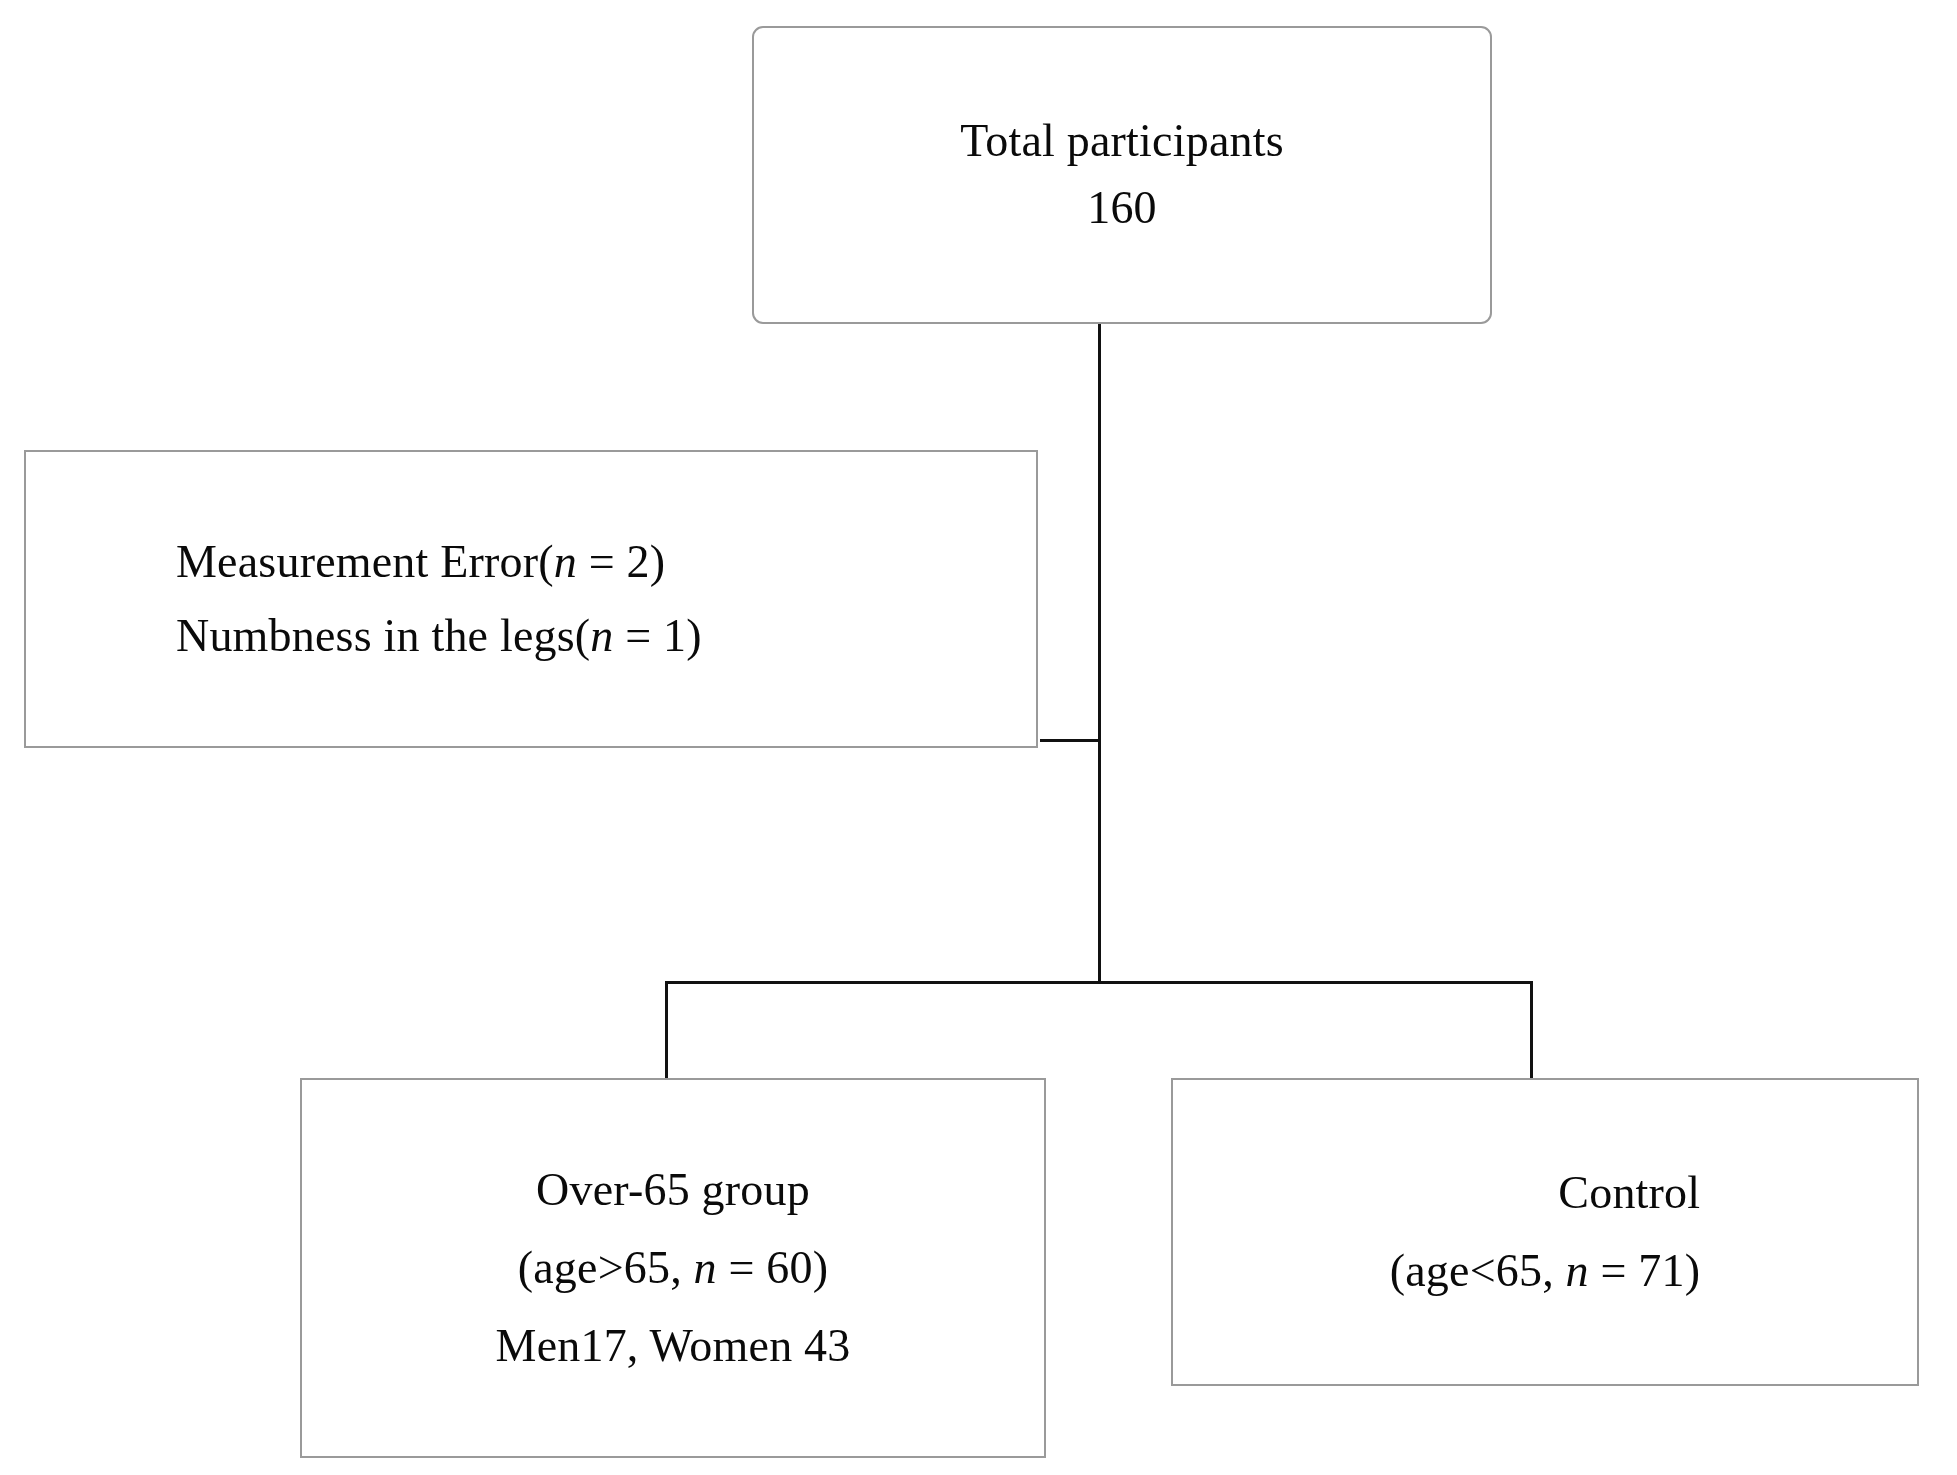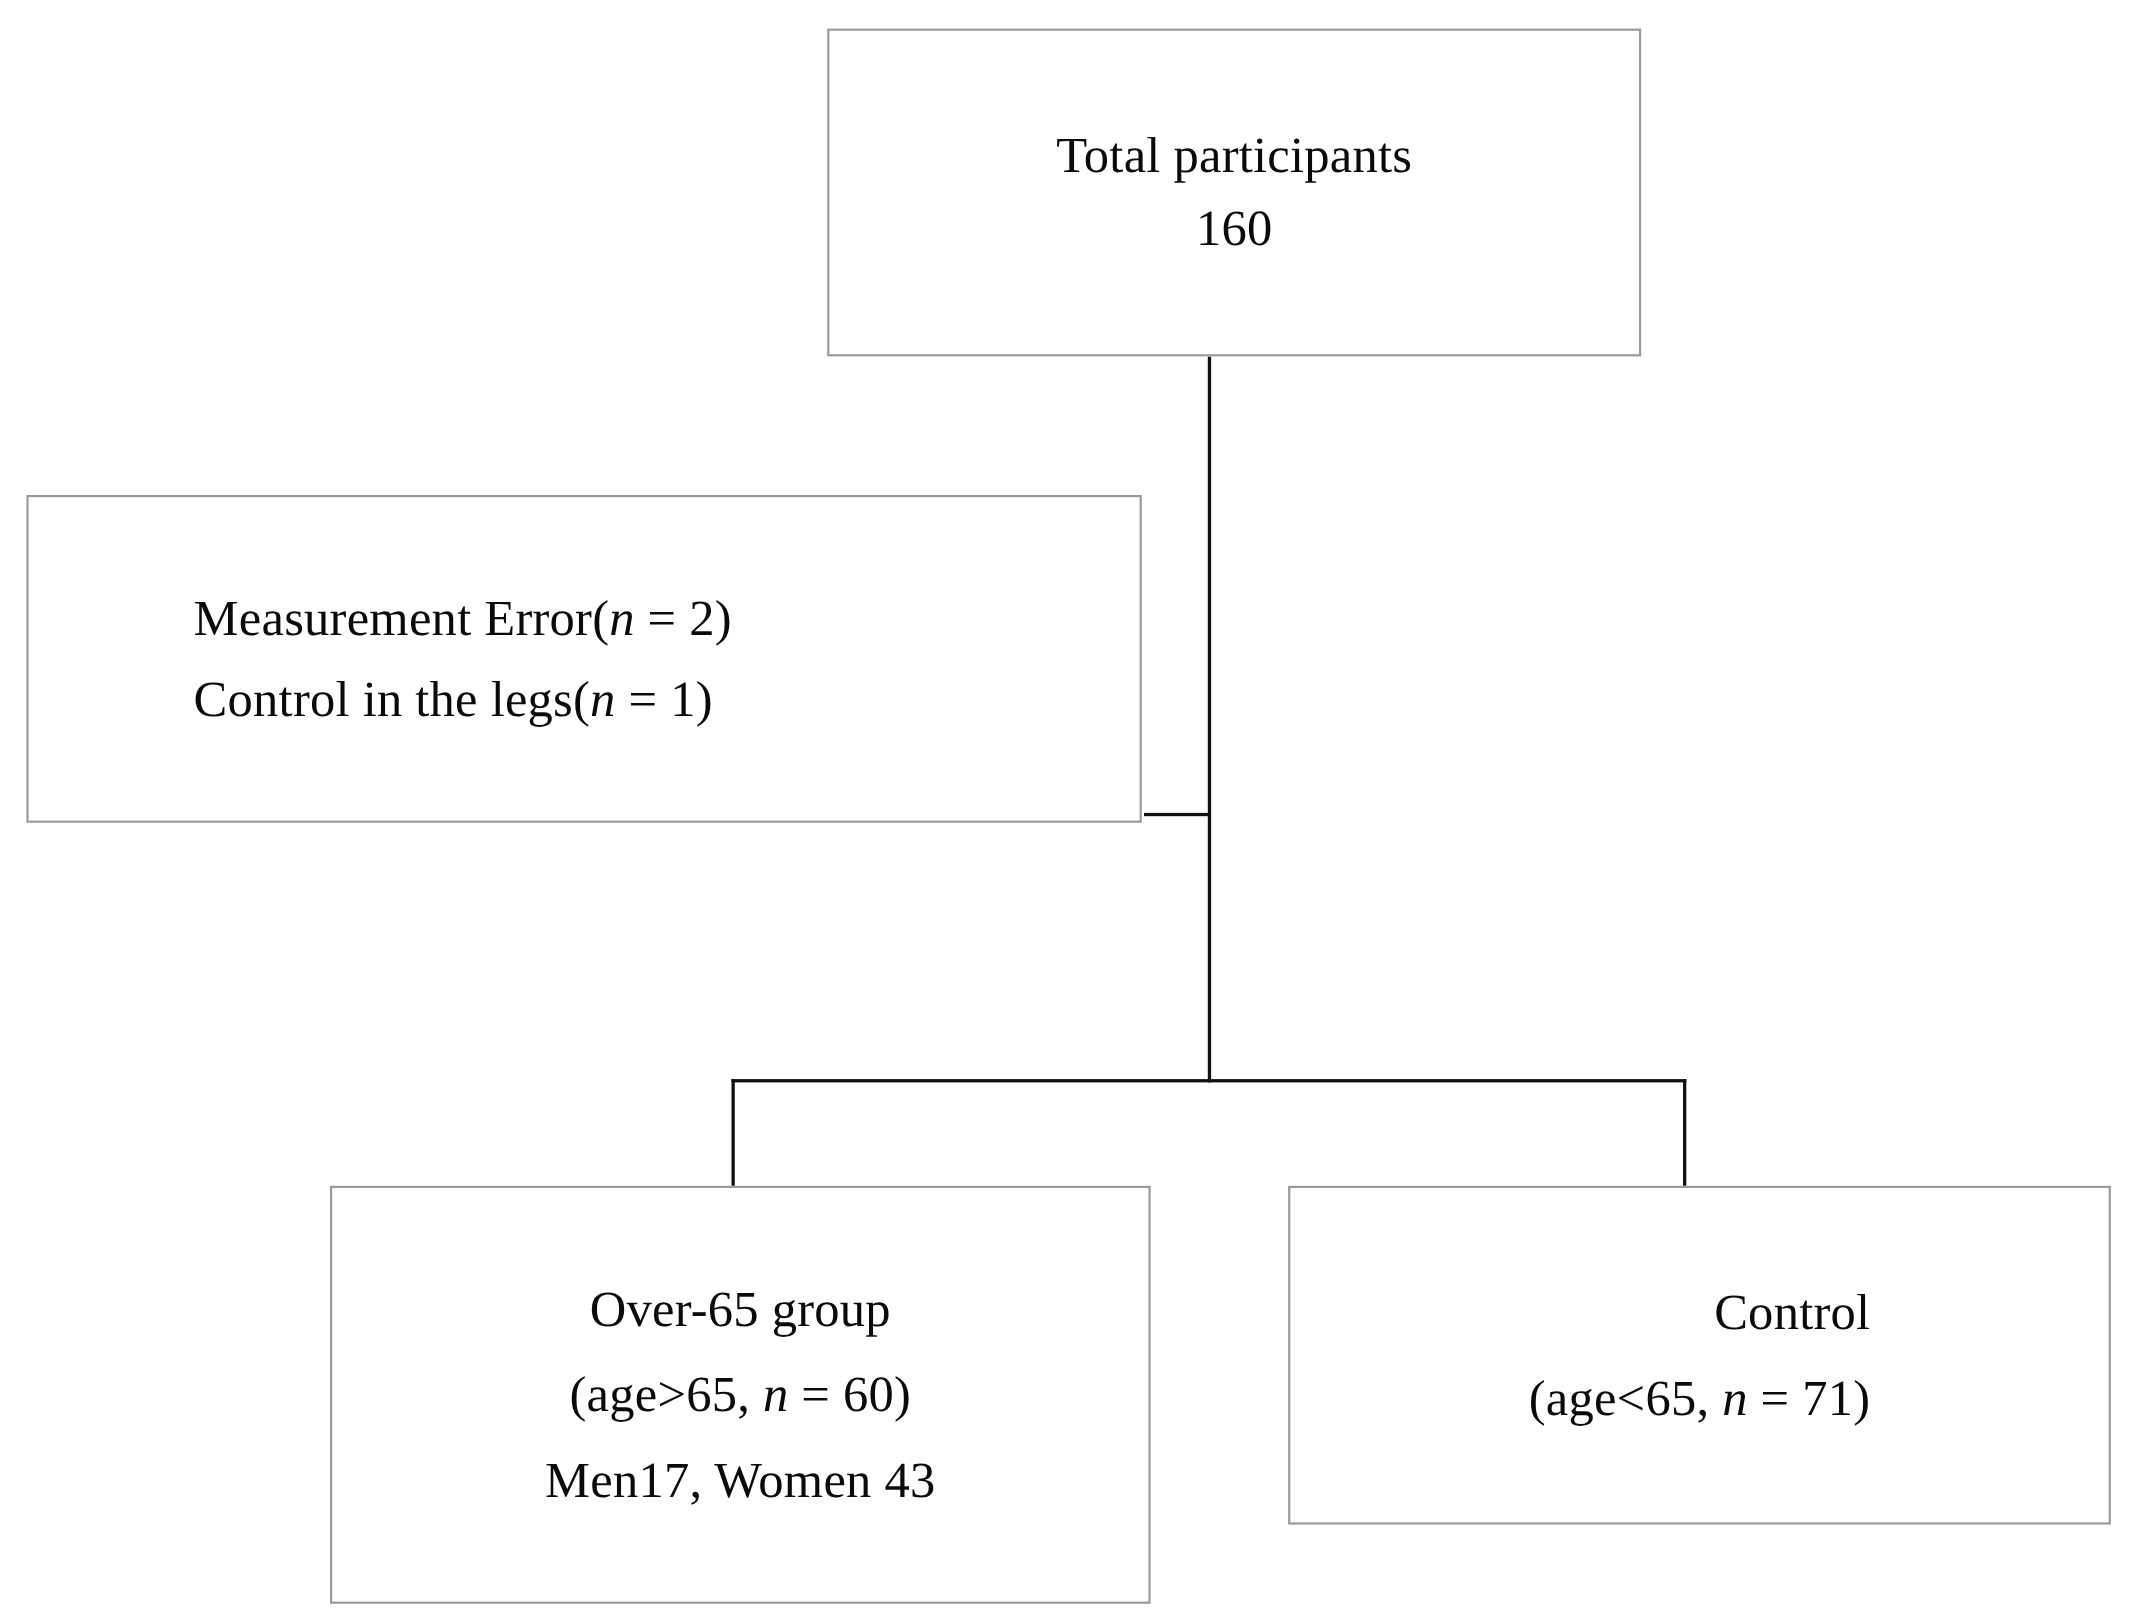--- a/index.html
+++ b/index.html
@@ -40,20 +40,21 @@
   .node-line .ital {
     font-style: italic;
   }
 
   
   #box-total {
     left: 752px;
     top: 26px;
     width: 740px;
     height: 298px;
+    border-radius: 11px;
   }
   #box-total .node-line { line-height: 1.45; }
 
   #box-excluded {
     left: 24px;
     top: 450px;
     width: 1014px;
     height: 298px;
     align-items: flex-start;
     text-align: left;
@@ -139,21 +140,21 @@
   <div class="node-box" id="box-total">
     <div class="lines">
       <span class="node-line">Total participants</span>
       <span class="node-line">160</span>
     </div>
   </div>
 
   <div class="node-box" id="box-excluded">
     <div class="lines">
       <span class="node-line"><span>Measurement Error(</span><span class="ital">n</span><span> = 2)</span></span>
-      <span class="node-line"><span>Control in the legs(</span><span class="ital">n</span><span> = 1)</span></span>
+      <span class="node-line"><span>Numbness in the legs(</span><span class="ital">n</span><span> = 1)</span></span>
     </div>
   </div>
 
   <div class="node-box" id="box-over65">
     <div class="lines">
       <span class="node-line">Over-65 group</span>
       <span class="node-line"><span>(age&gt;65, </span><span class="ital">n</span><span> = 60)</span></span>
       <span class="node-line">Men17, Women 43</span>
     </div>
   </div>

